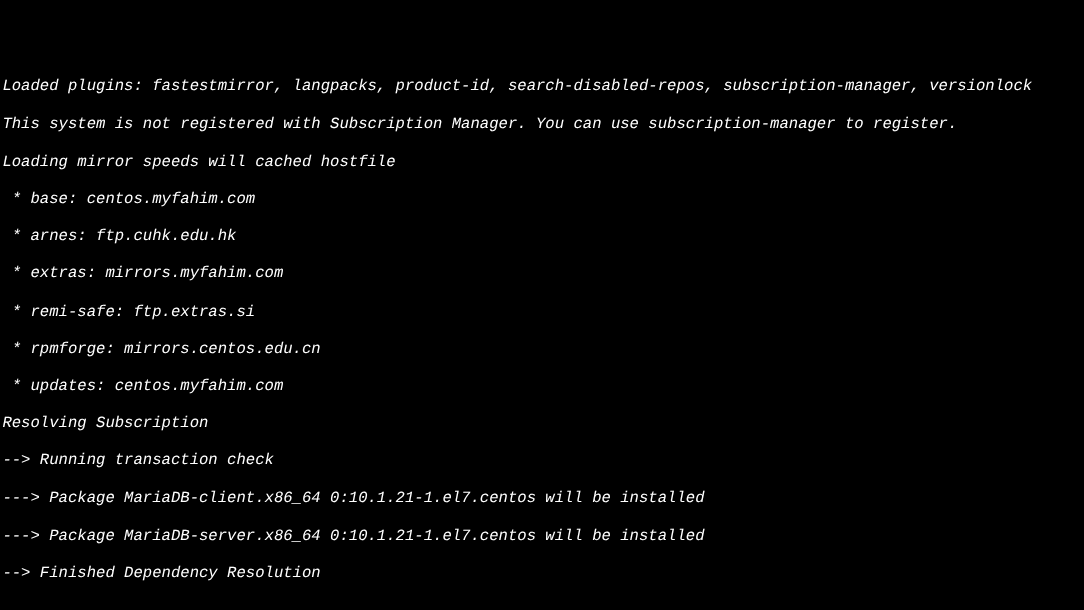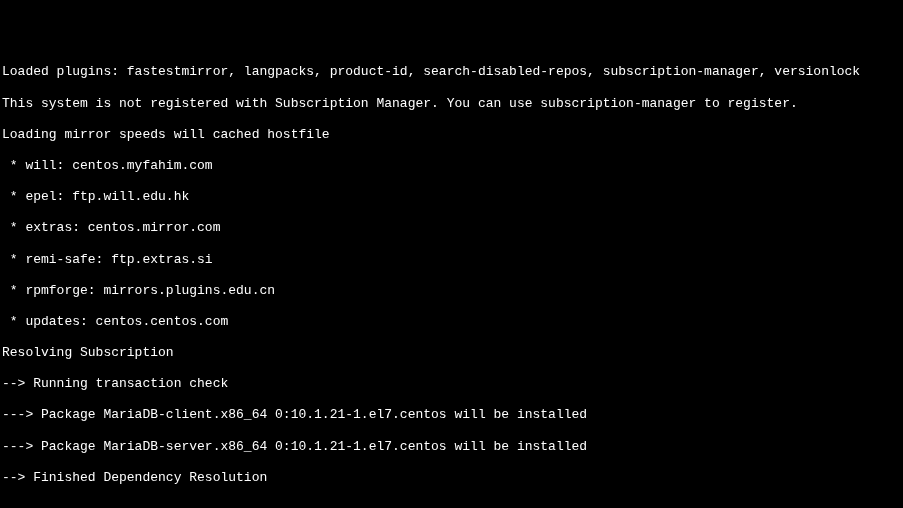--- a/index.html
+++ b/index.html
@@ -11,36 +11,37 @@
       font-size: 13px;
       line-height: 1.2;
       white-space: pre;
       overflow: hidden;
       width: 903px;
       height: 508px;
       box-sizing: border-box;
     }
     .line {
       white-space: pre;
+      font-style: italic;
     }
   </style>
 </head>
 <body>
 
 
 
 <div class="line">Loaded plugins: fastestmirror, langpacks, product-id, search-disabled-repos, subscription-manager, versionlock</div>
 <div class="line">This system is not registered with Subscription Manager. You can use subscription-manager to register.</div>
 <div class="line">Loading mirror speeds will cached hostfile</div>
-<div class="line"> * will: centos.myfahim.com</div>
-<div class="line"> * epel: ftp.will.edu.hk</div>
-<div class="line"> * extras: centos.mirror.com</div>
+<div class="line"> * base: centos.myfahim.com</div>
+<div class="line"> * arnes: ftp.cuhk.edu.hk</div>
+<div class="line"> * extras: mirrors.myfahim.com</div>
 <div class="line"> * remi-safe: ftp.extras.si</div>
-<div class="line"> * rpmforge: mirrors.plugins.edu.cn</div>
-<div class="line"> * updates: centos.centos.com</div>
+<div class="line"> * rpmforge: mirrors.centos.edu.cn</div>
+<div class="line"> * updates: centos.myfahim.com</div>
 <div class="line">Resolving Subscription</div>
 <div class="line">--&gt; Running transaction check</div>
 <div class="line">---&gt; Package MariaDB-client.x86_64 0:10.1.21-1.el7.centos will be installed</div>
 <div class="line">---&gt; Package MariaDB-server.x86_64 0:10.1.21-1.el7.centos will be installed</div>
 <div class="line">--&gt; Finished Dependency Resolution</div>
 <div class="line"> </div>
 
 
 
 

